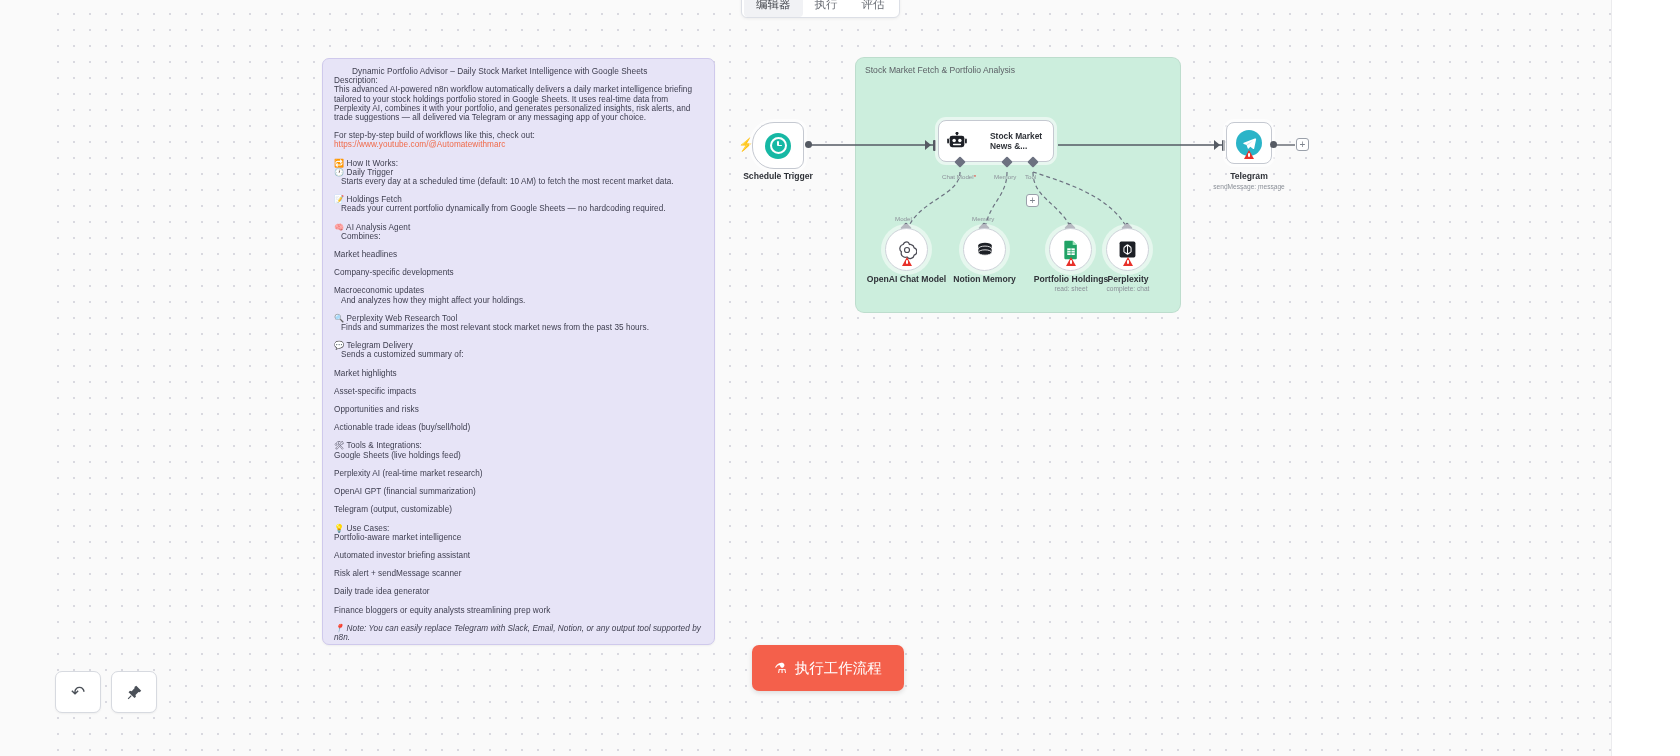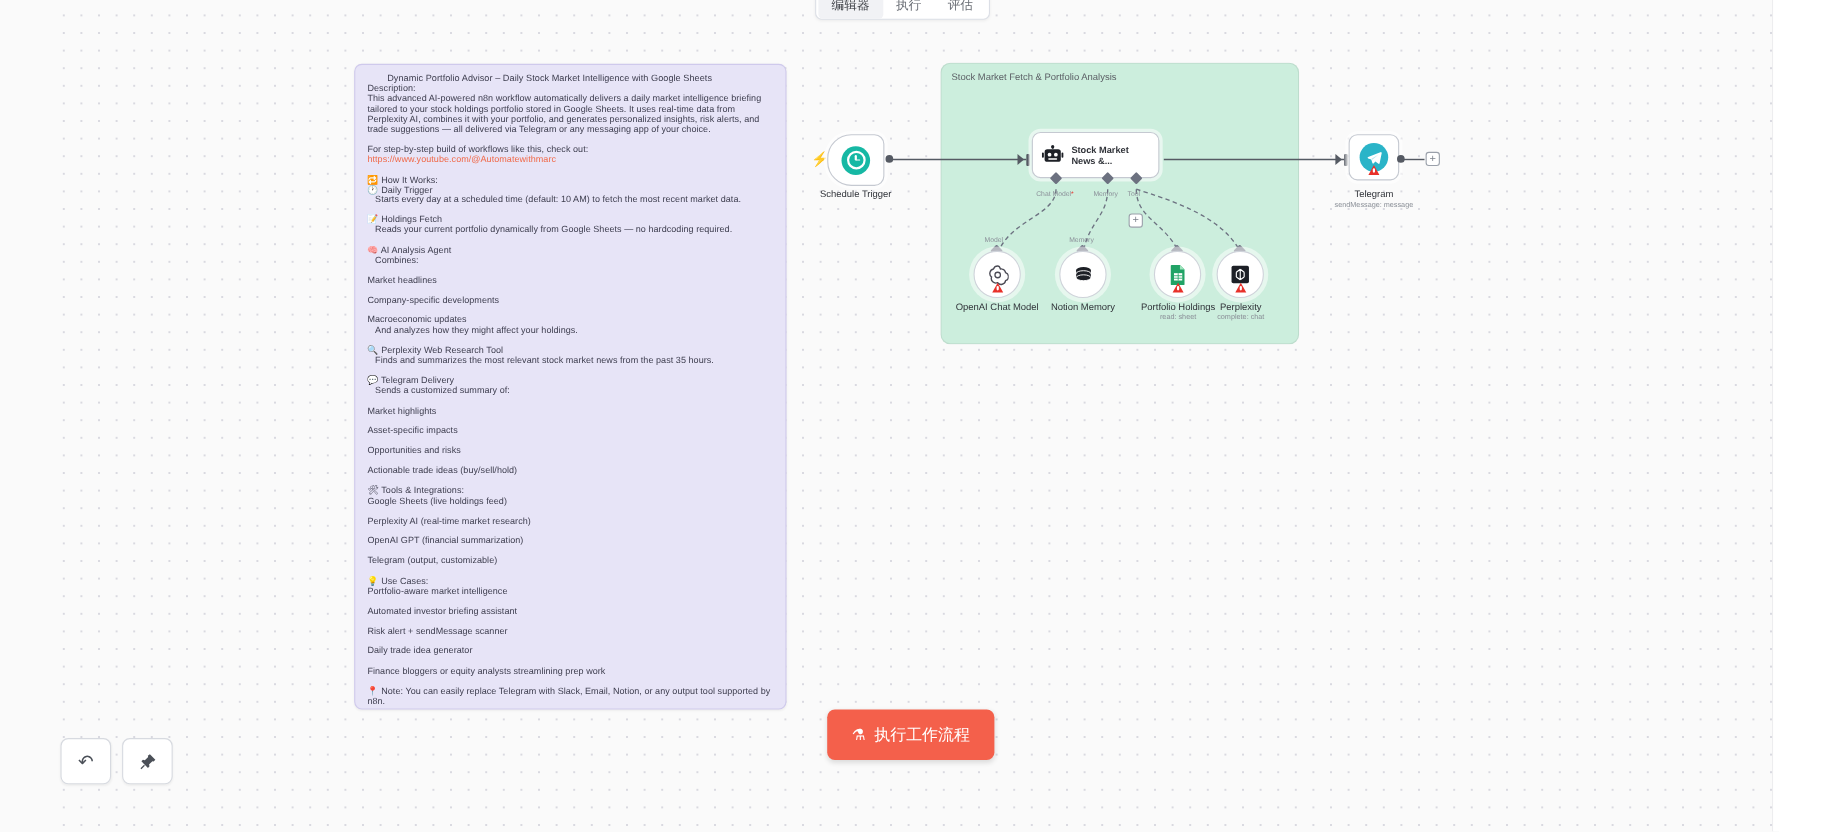--- a/index.html
+++ b/index.html
@@ -55,21 +55,21 @@
     line-height: 9.2px;
     color: #3d3d4e;
     white-space: pre-wrap;
     letter-spacing: .05px;
   }
   .sticky .gap  { height: 9px; }
   .sticky .head { font-size: 8.3px; padding-left: 18px; }
   .sticky .indent { padding-left: 7px; }
   .sticky .link { color: #f06a4a; }
   .sticky .note { color: #3d3d4e; }
-  .sticky .em { }
+  .sticky .em { font-style: italic; }
 
   
   .group {
     position: absolute;
     border-radius: 9px;
     border: 1px solid rgba(0,0,0,.07);
   }
   .group .gtitle {
     position: absolute; top: 7px; left: 9px;
     font-size: 8.6px; color: #5c6066;
@@ -84,21 +84,21 @@
     background: #fff;
     border: 1px solid #c5c9d1;
     border-radius: 9px;
     box-shadow: 0 0 0 3px rgba(255,255,255,.55);
     display: flex; align-items: center;
   }
   .node-label {
     position: absolute;
     text-align: center;
     font-size: 8.6px;
-    font-weight: normal;
+    font-weight: bold;
     color: #2f3238;
     white-space: nowrap;
   }
   .node-sub {
     position: absolute;
     text-align: center;
     font-size: 6.6px;
     color: #8a8f97;
     white-space: nowrap;
   }
@@ -122,21 +122,21 @@
   .clock-ico .face::after {
     content: ""; position: absolute; background: #fff;
     border-radius: 1px; left: 50%; top: 50%;
   }
   .clock-ico .face::before { width: 1.6px; height: 5px; margin-left: -.8px; margin-top: -5px; }
   .clock-ico .face::after  { width: 4px; height: 1.6px; margin-top: -.8px; }
 
   
   #node-agent {
     left: 894px; top: 120px; width: 116px; height: 42px;
-    padding: 16px 8px; gap: 7px; border-radius: 8px;
+    padding: 16px 8px; gap: 23px; border-radius: 8px;
   }
   .robot { width: 20px; height: 18px; flex: 0 0 auto; }
   .agent-txt {
     font-size: 8.4px; font-weight: bold; color: #2f3238;
     line-height: 10px; overflow: hidden;
   }
 
   
   #node-telegram {
     left: 1182px; top: 122px; width: 46px; height: 42px;

